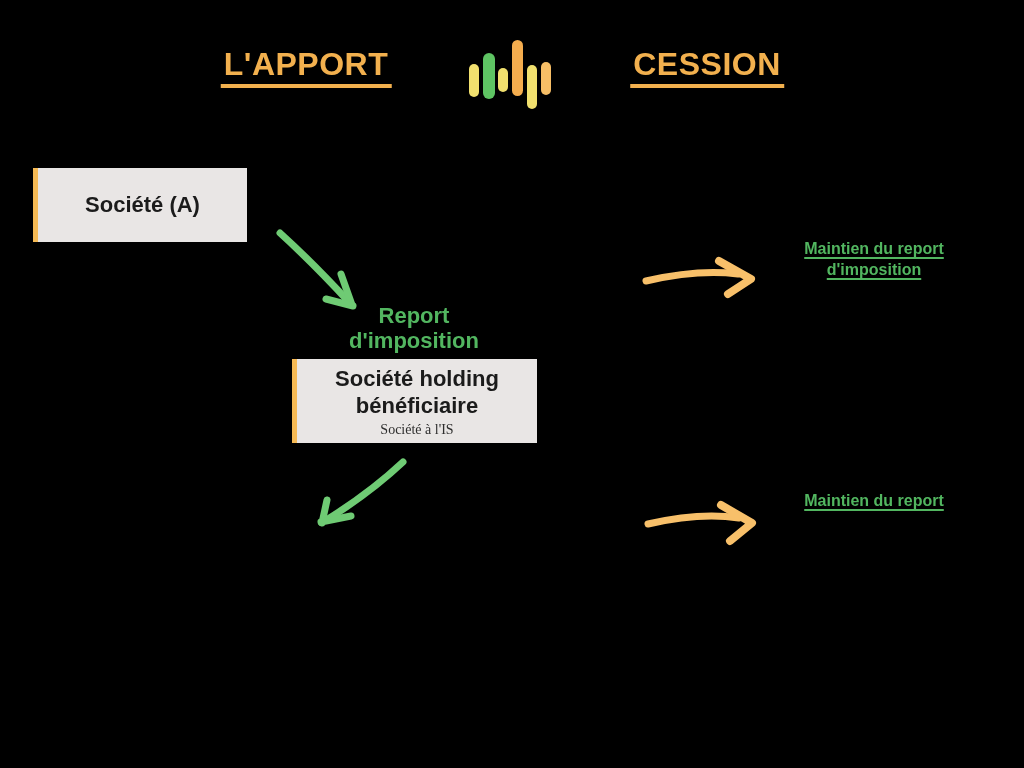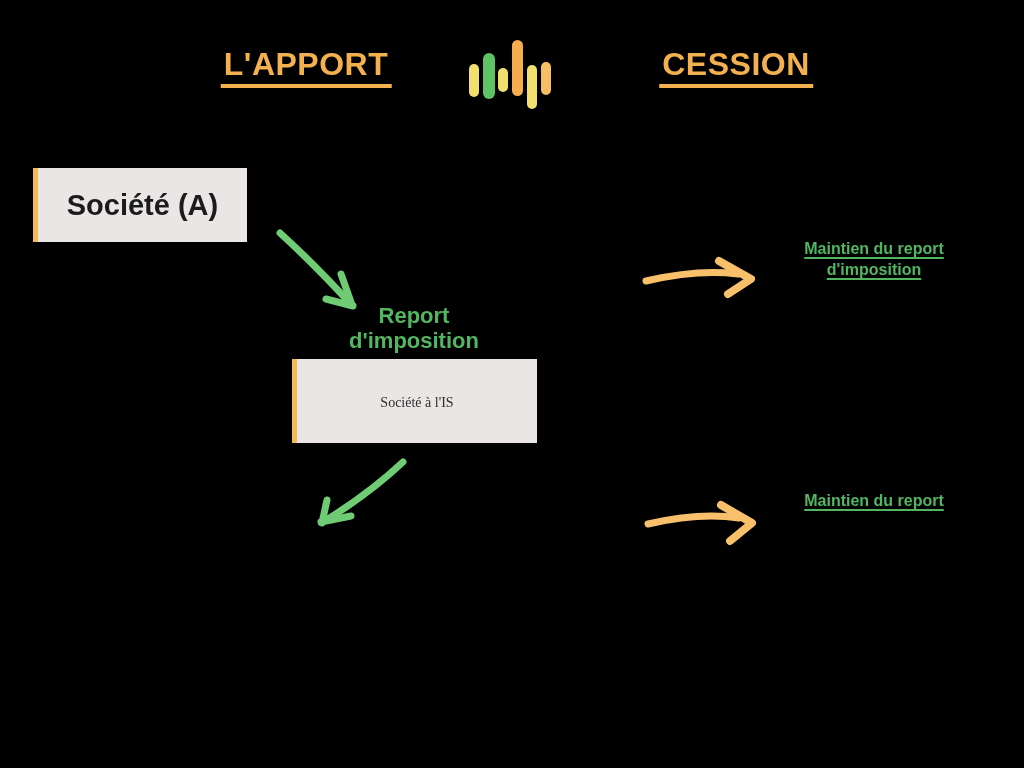--- a/index.html
+++ b/index.html
@@ -11,40 +11,40 @@
   }
   
   .big-title{
     position:absolute;top:44px;transform:translateX(-50%);
     font-size:32px;font-weight:bold;line-height:40px;letter-spacing:.5px;
     color:var(--orange-title,#F2B04E);
     border-bottom:4px solid var(--orange-title,#F2B04E);
     padding:0 3px;white-space:nowrap;
   }
   .title-left{left:306px;}
-  .title-right{left:736px;}
+  .title-right{left:707px;}
   
   .logo{position:absolute;left:460px;top:35px;width:100px;height:80px;}
   .logo .bar{position:absolute;border-radius:6px;}
   .b1{left:9px; top:29px;width:10px;height:33px;background:var(--logo-yellow,#F1E06E);}
   .b2{left:23px;top:18px;width:12px;height:46px;background:var(--logo-green,#5EC463);}
   .b3{left:38px;top:33px;width:10px;height:24px;background:var(--logo-yellow,#F1E06E);}
   .b4{left:52px;top:5px; width:11px;height:56px;background:var(--logo-orange,#F5AD4E);}
   .b5{left:67px;top:30px;width:10px;height:44px;background:var(--logo-yellow,#F1E06E);}
   .b6{left:81px;top:27px;width:10px;height:33px;background:var(--logo-orange-light,#F7BE66);}
   
   .node-box{
     position:absolute;background:var(--box-background,#E9E6E5);
     border-left:5px solid var(--orange-accent-bar,#F6BA55);
     color:var(--box-text,#1B1B1B);
     display:flex;flex-direction:column;align-items:center;justify-content:center;
     text-align:center;
   }
   .box-societe-a{left:33px;top:168px;width:209px;height:74px;}
-  .box-societe-a .node-label{font-size:29px;font-weight:bold;}
+  .box-societe-a .node-label{font-size:22px;font-weight:bold;}
   .box-holding{left:292px;top:359px;width:240px;height:84px;}
   .box-holding .node-title{font-size:22px;font-weight:bold;line-height:27px;width:210px;}
   .box-holding .node-subtitle{
     font-family:Liberation Serif, serif;font-size:14px;color:#2E2E2E;margin-top:3px;
   }
   
   .green-label{
     position:absolute;transform:translateX(-50%);text-align:center;
     color:var(--green-text,#52B660);font-weight:bold;white-space:nowrap;
   }
@@ -81,20 +81,21 @@
   <div class="node-box box-societe-a">
     <div class="node-label">Société (A)</div>
   </div>
 
   <div class="green-label label-report">
     <span class="lbl-line">Report</span>
     <span class="lbl-line">d'imposition</span>
   </div>
 
   <div class="node-box box-holding">
+    <div class="node-title">Société holding bénéficiaire</div>
     <div class="node-subtitle">Société à l'IS</div>
   </div>
 
   <div class="green-label label-maintien label-maintien-top">
     <span class="lbl-line">Maintien du report</span>
     <span class="lbl-line">d'imposition</span>
   </div>
 
   <div class="green-label label-maintien label-maintien-bottom">
     <span class="lbl-line">Maintien du report</span>

